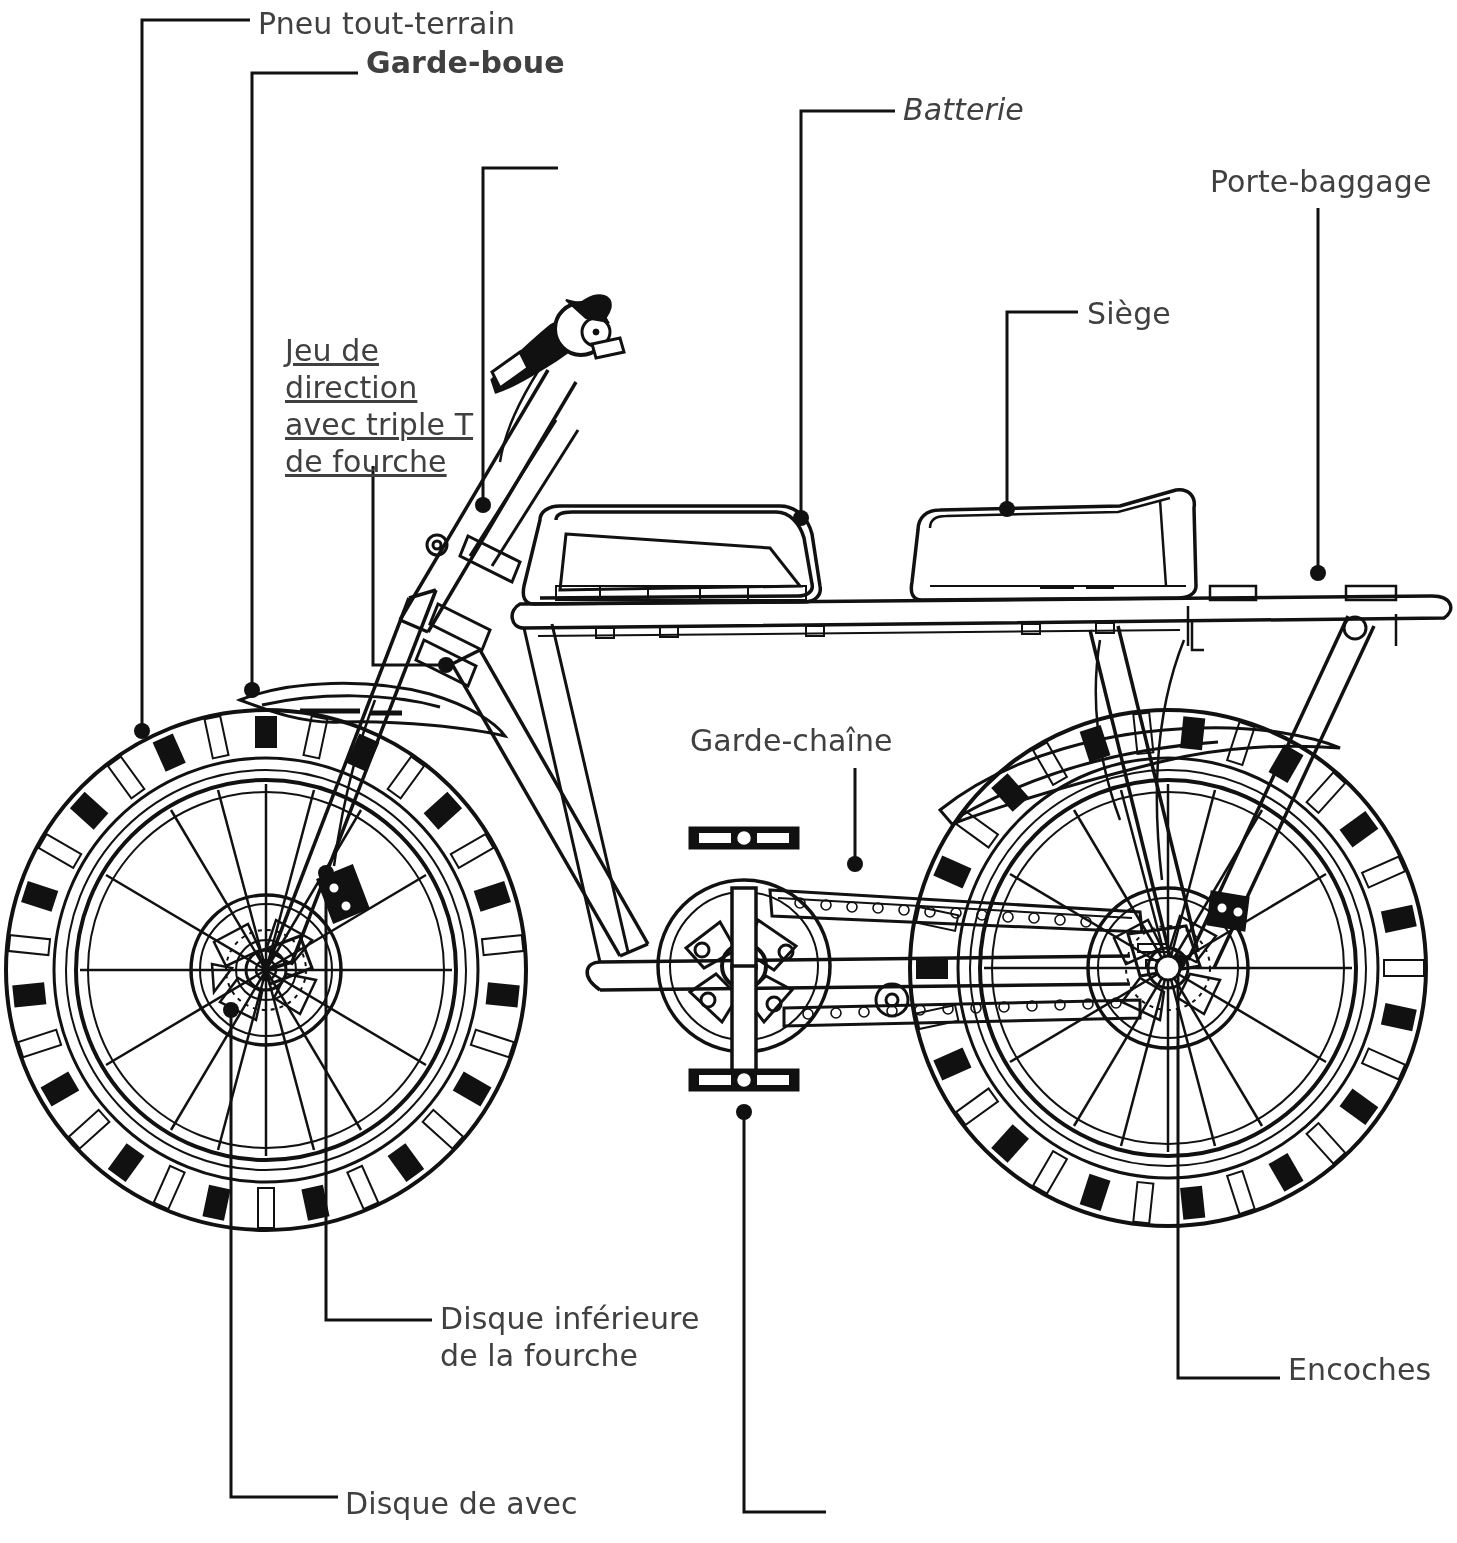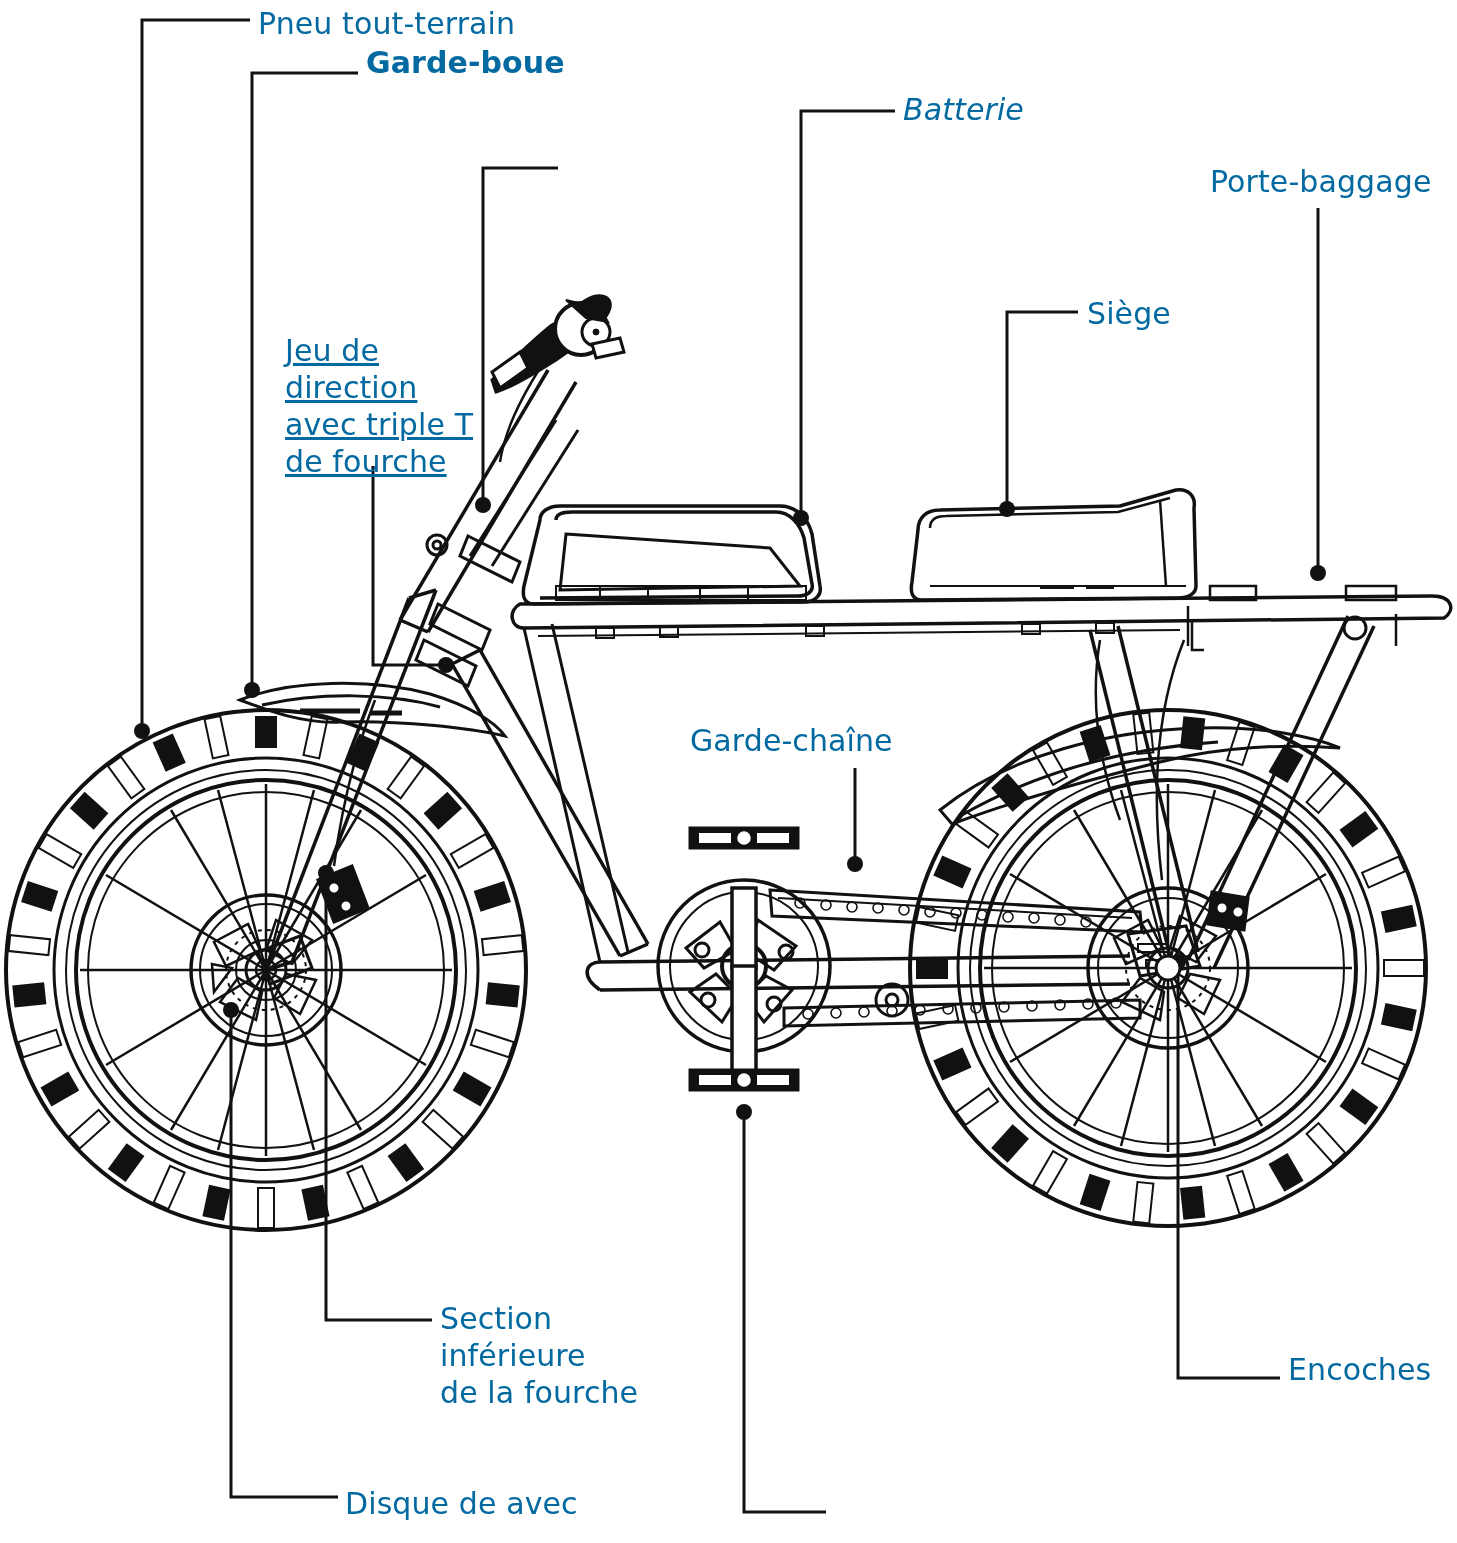--- a/index.html
+++ b/index.html
@@ -8,21 +8,21 @@
     font-family:"DejaVu Sans", sans-serif;
     color:#111111;
   }
   #stage{position:absolute;inset:0;}
   svg#diagram{position:absolute;left:0;top:0;width:1457px;height:1543px;display:block;}
   .callout-label{
     position:absolute;
     font-family:"DejaVu Sans", sans-serif;
     font-size:30px;
     line-height:37px;
-    color:#0369a1;
+    color:#404040;
     white-space:pre-line;
     letter-spacing:0.1px;
   }
   .lbl-pneu{left:258px;top:5px;}
   .lbl-garde-boue{left:366px;top:44px;font-weight:bold;}
   .lbl-fork-top{left:566px;top:100px;width:230px;}
   .lbl-batterie{left:903px;top:91px;font-style:italic;}
   .lbl-porte{left:1210px;top:163px;}
   .lbl-siege{left:1087px;top:295px;}
   .lbl-jeu{left:285px;top:332px;width:200px;text-decoration:underline;}
@@ -598,19 +598,19 @@
   <div class="callout-label lbl-pneu">Pneu tout-terrain</div>
   <div class="callout-label lbl-garde-boue">Garde-boue</div>
   <div class="callout-label lbl-batterie">Batterie</div>
   <div class="callout-label lbl-porte">Porte-baggage</div>
   <div class="callout-label lbl-siege">Siège</div>
   <div class="callout-label lbl-jeu">Jeu de
 direction
 avec triple T
 de fourche</div>
   <div class="callout-label lbl-garde-chaine">Garde-chaîne</div>
-  <div class="callout-label lbl-section-inf">Section inférieure
+  <div class="callout-label lbl-section-inf">Disque inférieure
 de la fourche</div>
   <div class="callout-label lbl-encoches">Encoches</div>
   <div class="callout-label lbl-disque">Disque de avec</div>
   <div class="callout-label lbl-pedales">Pédales</div>
 
 </div>
 
 </body></html>

